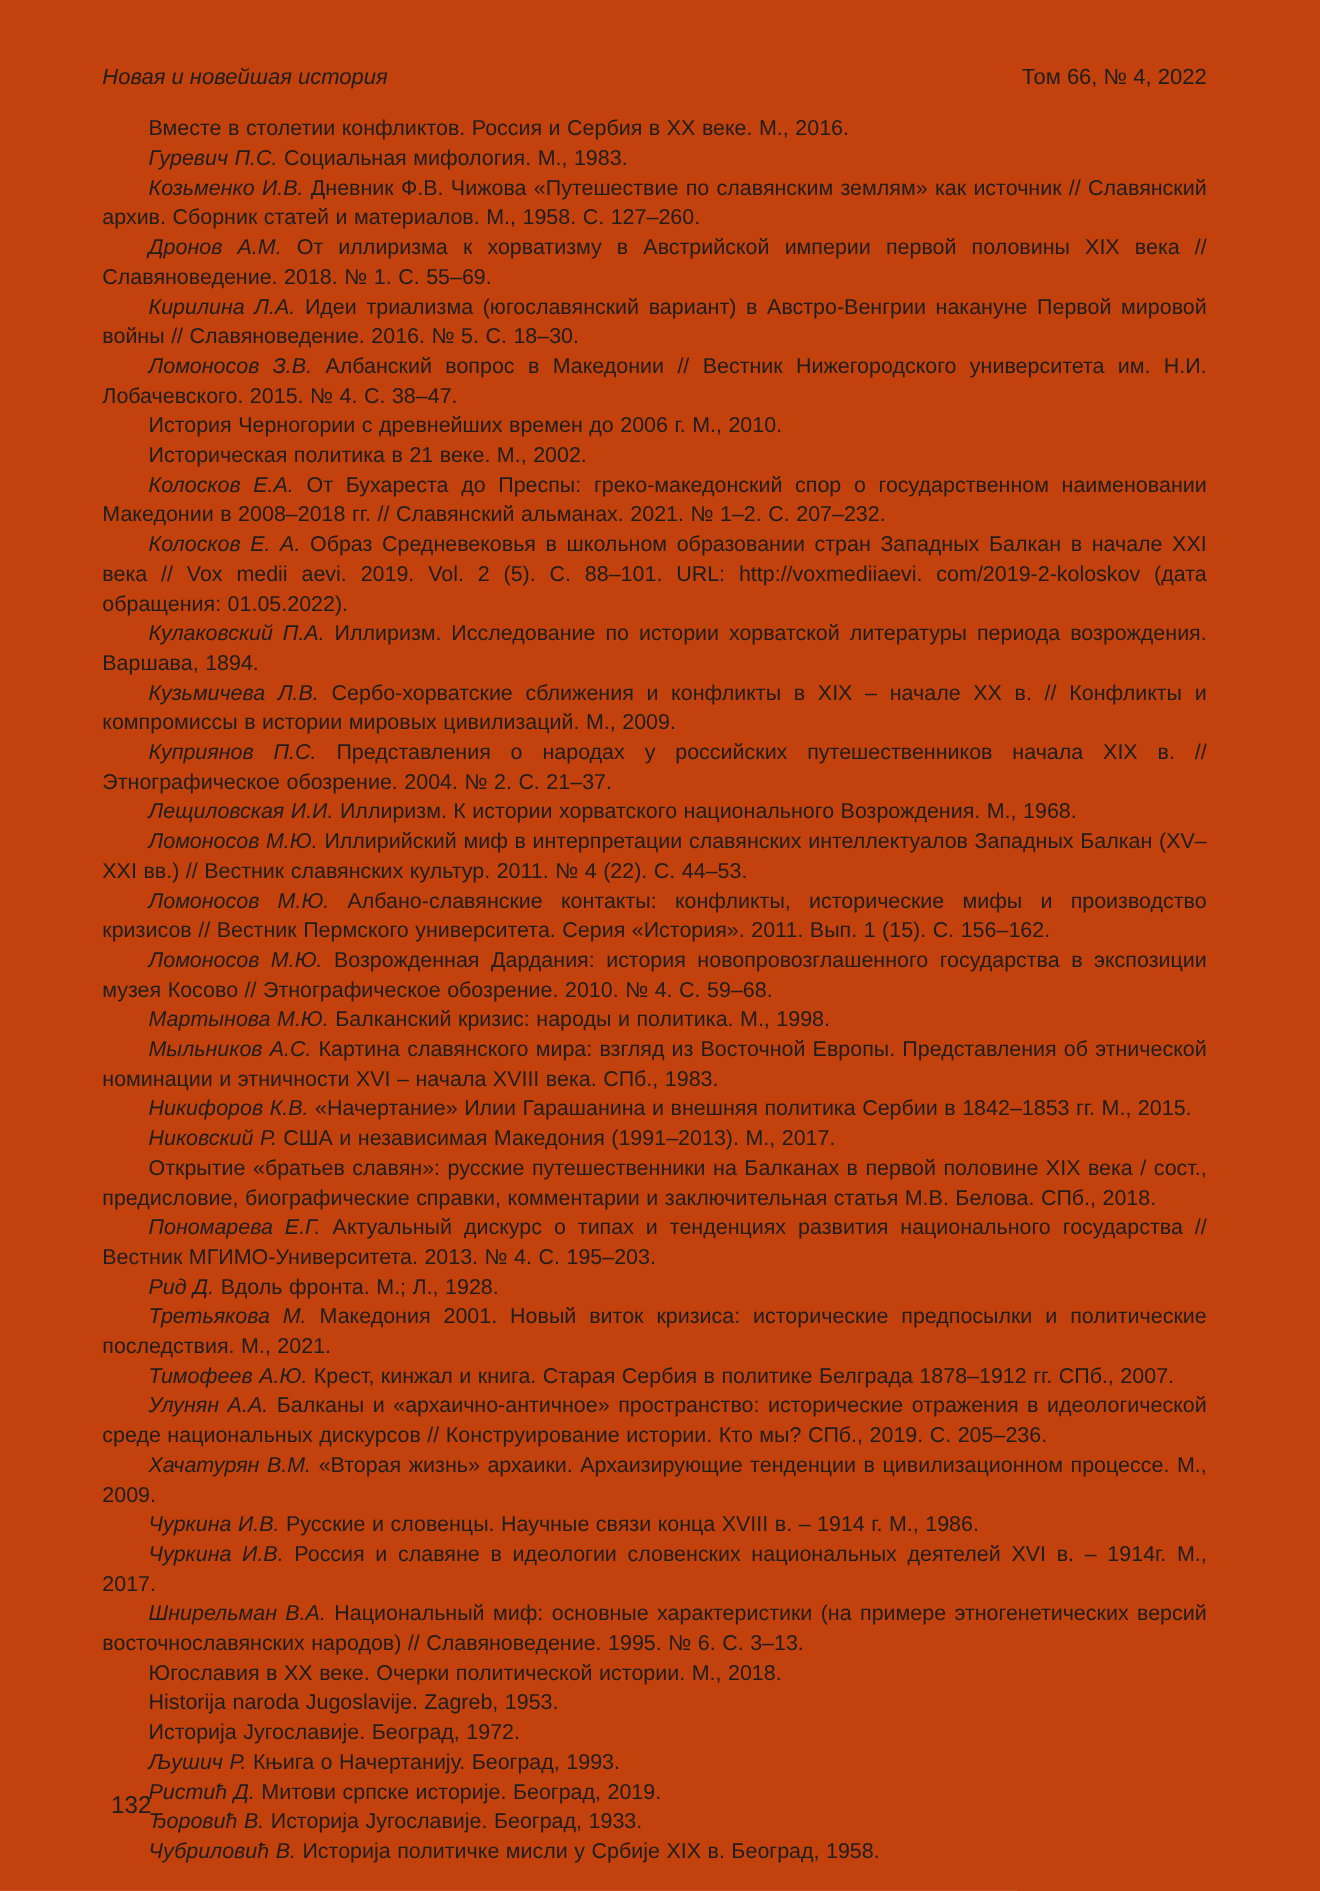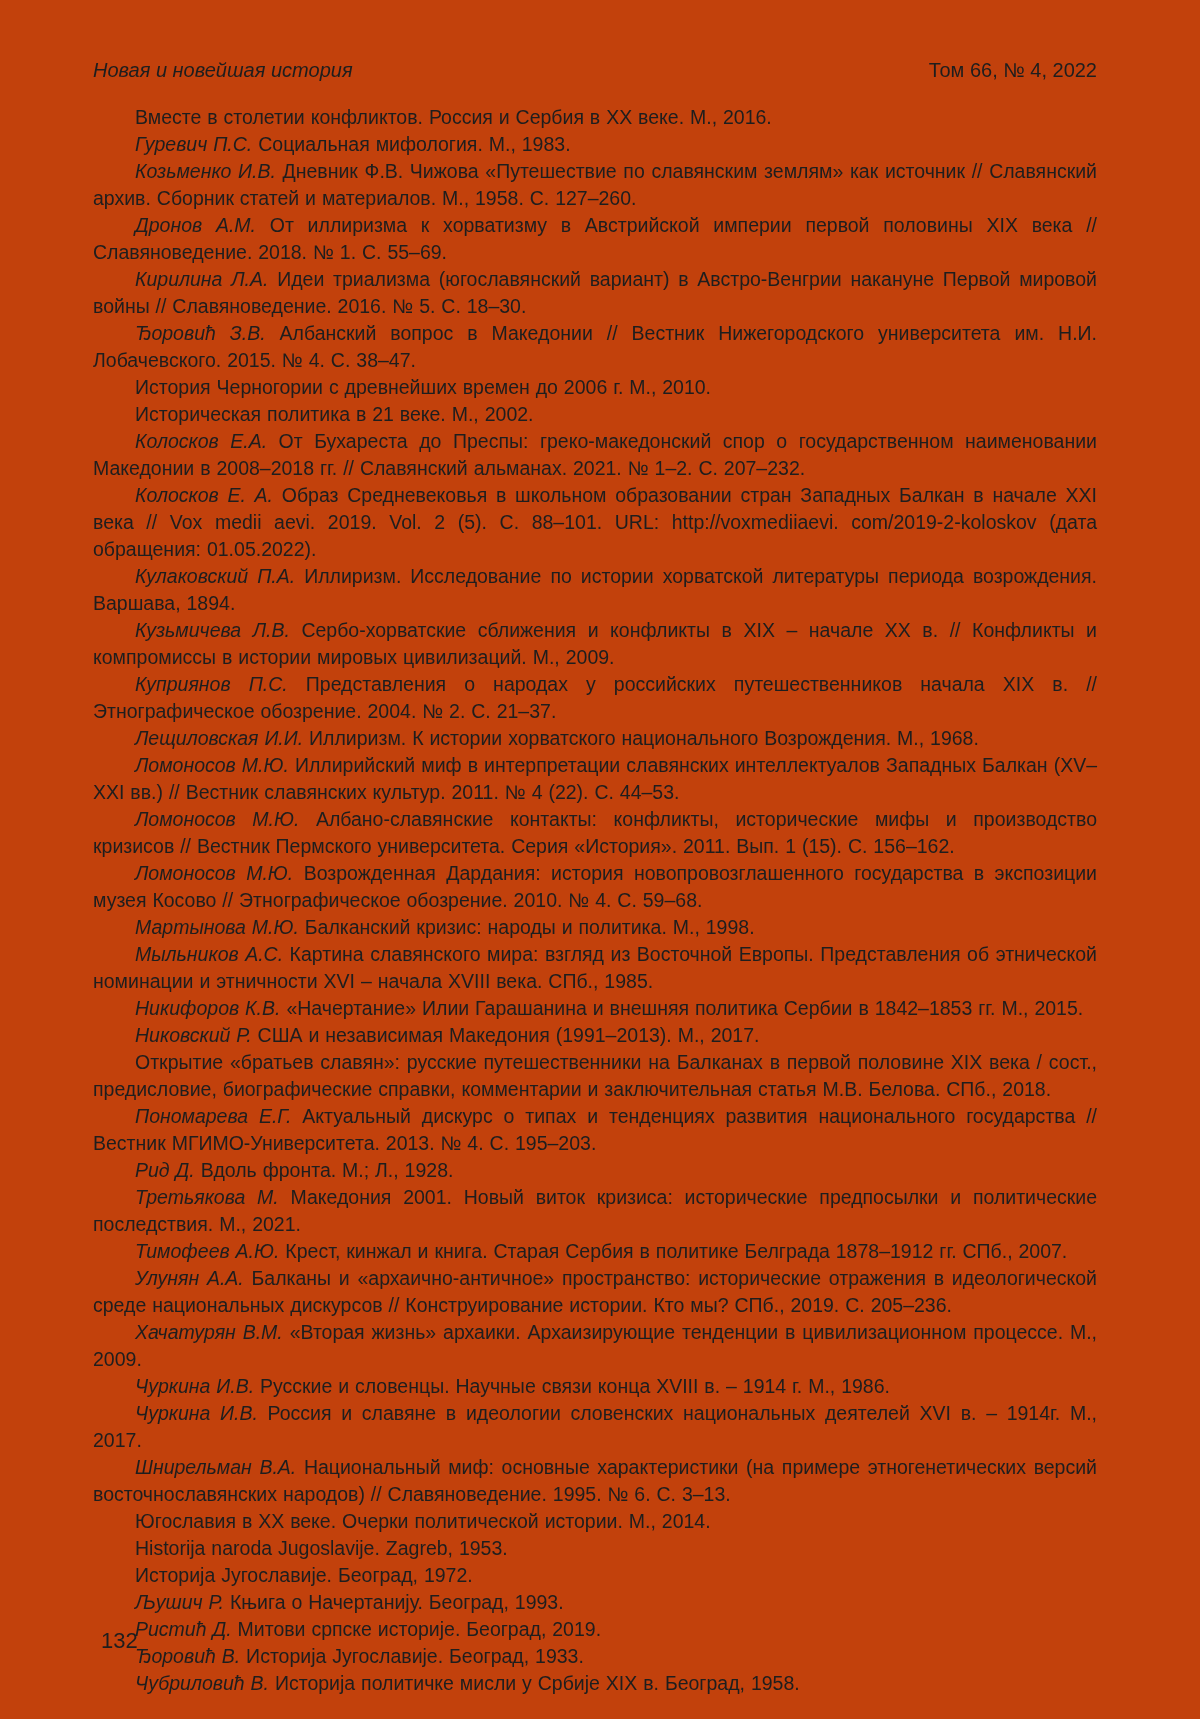--- a/index.html
+++ b/index.html
@@ -68,47 +68,47 @@
     <span class="journal-title">Новая и новейшая история</span>
     <span class="issue-info">Том 66, № 4, 2022</span>
   </div>
 
   <div class="ref-list">
       <p class="ref"><span>Вместе в столетии конфликтов. Россия и Сербия в XX веке. М., 2016.</span></p>
       <p class="ref"><span class="author">Гуревич П.С.</span> <span>Социальная мифология. М., 1983.</span></p>
       <p class="ref"><span class="author">Козьменко И.В.</span> <span>Дневник Ф.В. Чижова «Путешествие по славянским землям» как источник // Славянский архив. Сборник статей и материалов. М., 1958. С. 127–260.</span></p>
       <p class="ref"><span class="author">Дронов А.М.</span> <span>От иллиризма к хорватизму в Австрийской империи первой половины XIX века // Славяноведение. 2018. № 1. С. 55–69.</span></p>
       <p class="ref"><span class="author">Кирилина Л.А.</span> <span>Идеи триализма (югославянский вариант) в Австро-Венгрии накануне Первой мировой войны // Славяноведение. 2016. № 5. С. 18–30.</span></p>
-      <p class="ref"><span class="author">Ђоровић З.В.</span> <span>Албанский вопрос в Македонии // Вестник Нижегородского университета им. Н.И. Лобачевского. 2015. № 4. С. 38–47.</span></p>
+      <p class="ref"><span class="author">Ломоносов З.В.</span> <span>Албанский вопрос в Македонии // Вестник Нижегородского университета им. Н.И. Лобачевского. 2015. № 4. С. 38–47.</span></p>
       <p class="ref"><span>История Черногории с древнейших времен до 2006 г. М., 2010.</span></p>
       <p class="ref"><span>Историческая политика в 21 веке. М., 2002.</span></p>
       <p class="ref"><span class="author">Колосков Е.А.</span> <span>От Бухареста до Преспы: греко-македонский спор о государственном наименовании Македонии в 2008–2018 гг. // Славянский альманах. 2021. № 1–2. С. 207–232.</span></p>
       <p class="ref"><span class="author">Колосков Е. А.</span> <span>Образ Средневековья в школьном образовании стран Западных Балкан в начале XXI века // Vox medii aevi. 2019. Vol. 2 (5). С. 88–101. URL: http://voxmediiaevi. com/2019-2-koloskov (дата обращения: 01.05.2022).</span></p>
       <p class="ref"><span class="author">Кулаковский П.А.</span> <span>Иллиризм. Исследование по истории хорватской литературы периода возрождения. Варшава, 1894.</span></p>
       <p class="ref"><span class="author">Кузьмичева Л.В.</span> <span>Сербо-хорватские сближения и конфликты в XIX – начале XX в. // Конфликты и компромиссы в истории мировых цивилизаций. М., 2009.</span></p>
       <p class="ref"><span class="author">Куприянов П.С.</span> <span>Представления о народах у российских путешественников начала XIX в. // Этнографическое обозрение. 2004. № 2. С. 21–37.</span></p>
       <p class="ref"><span class="author">Лещиловская И.И.</span> <span>Иллиризм. К истории хорватского национального Возрождения. М., 1968.</span></p>
       <p class="ref"><span class="author">Ломоносов М.Ю.</span> <span>Иллирийский миф в интерпретации славянских интеллектуалов Западных Балкан (XV–XXI вв.) // Вестник славянских культур. 2011. № 4 (22). С. 44–53.</span></p>
       <p class="ref"><span class="author">Ломоносов М.Ю.</span> <span>Албано-славянские контакты: конфликты, исторические мифы и производство кризисов // Вестник Пермского университета. Серия «История». 2011. Вып. 1 (15). С. 156–162.</span></p>
       <p class="ref"><span class="author">Ломоносов М.Ю.</span> <span>Возрожденная Дардания: история новопровозглашенного государства в экспозиции музея Косово // Этнографическое обозрение. 2010. № 4. С. 59–68.</span></p>
       <p class="ref"><span class="author">Мартынова М.Ю.</span> <span>Балканский кризис: народы и политика. М., 1998.</span></p>
-      <p class="ref"><span class="author">Мыльников А.С.</span> <span>Картина славянского мира: взгляд из Восточной Европы. Представления об этнической номинации и этничности XVI – начала XVIII века. СПб., 1985.</span></p>
+      <p class="ref"><span class="author">Мыльников А.С.</span> <span>Картина славянского мира: взгляд из Восточной Европы. Представления об этнической номинации и этничности XVI – начала XVIII века. СПб., 1983.</span></p>
       <p class="ref"><span class="author">Никифоров К.В.</span> <span>«Начертание» Илии Гарашанина и внешняя политика Сербии в 1842–1853 гг. М., 2015.</span></p>
       <p class="ref"><span class="author">Никовский Р.</span> <span>США и независимая Македония (1991–2013). М., 2017.</span></p>
       <p class="ref"><span>Открытие «братьев славян»: русские путешественники на Балканах в первой половине XIX века / сост., предисловие, биографические справки, комментарии и заключительная статья М.В. Белова. СПб., 2018.</span></p>
       <p class="ref"><span class="author">Пономарева Е.Г.</span> <span>Актуальный дискурс о типах и тенденциях развития национального государства // Вестник МГИМО-Университета. 2013. № 4. С. 195–203.</span></p>
       <p class="ref"><span class="author">Рид Д.</span> <span>Вдоль фронта. М.; Л., 1928.</span></p>
       <p class="ref"><span class="author">Третьякова М.</span> <span>Македония 2001. Новый виток кризиса: исторические предпосылки и политические последствия. М., 2021.</span></p>
       <p class="ref"><span class="author">Тимофеев А.Ю.</span> <span>Крест, кинжал и книга. Старая Сербия в политике Белграда 1878–1912 гг. СПб., 2007.</span></p>
       <p class="ref"><span class="author">Улунян А.А.</span> <span>Балканы и «архаично-античное» пространство: исторические отражения в идеологической среде национальных дискурсов // Конструирование истории. Кто мы? СПб., 2019. С. 205–236.</span></p>
       <p class="ref"><span class="author">Хачатурян В.М.</span> <span>«Вторая жизнь» архаики. Архаизирующие тенденции в цивилизационном процессе. М., 2009.</span></p>
       <p class="ref"><span class="author">Чуркина И.В.</span> <span>Русские и словенцы. Научные связи конца XVIII в. – 1914 г. М., 1986.</span></p>
       <p class="ref"><span class="author">Чуркина И.В.</span> <span>Россия и славяне в идеологии словенских национальных деятелей XVI в. – 1914г. М., 2017.</span></p>
       <p class="ref"><span class="author">Шнирельман В.А.</span> <span>Национальный миф: основные характеристики (на примере этногенетических версий восточнославянских народов) // Славяноведение. 1995. № 6. С. 3–13.</span></p>
-      <p class="ref"><span>Югославия в XX веке. Очерки политической истории. М., 2014.</span></p>
+      <p class="ref"><span>Югославия в XX веке. Очерки политической истории. М., 2018.</span></p>
       <p class="ref"><span>Historija naroda Jugoslavije. Zagreb, 1953.</span></p>
       <p class="ref"><span>Историја Југославије. Београд, 1972.</span></p>
       <p class="ref"><span class="author">Љушич Р.</span> <span>Књига о Начертанију. Београд, 1993.</span></p>
       <p class="ref"><span class="author">Ристић Д.</span> <span>Митови српске историје. Београд, 2019.</span></p>
       <p class="ref"><span class="author">Ђоровић В.</span> <span>Историја Југославије. Београд, 1933.</span></p>
       <p class="ref"><span class="author">Чубриловић В.</span> <span>Историја политичке мисли у Србије XIX в. Београд, 1958.</span></p>
     </div>
 
   <div class="page-number">132</div>
 

